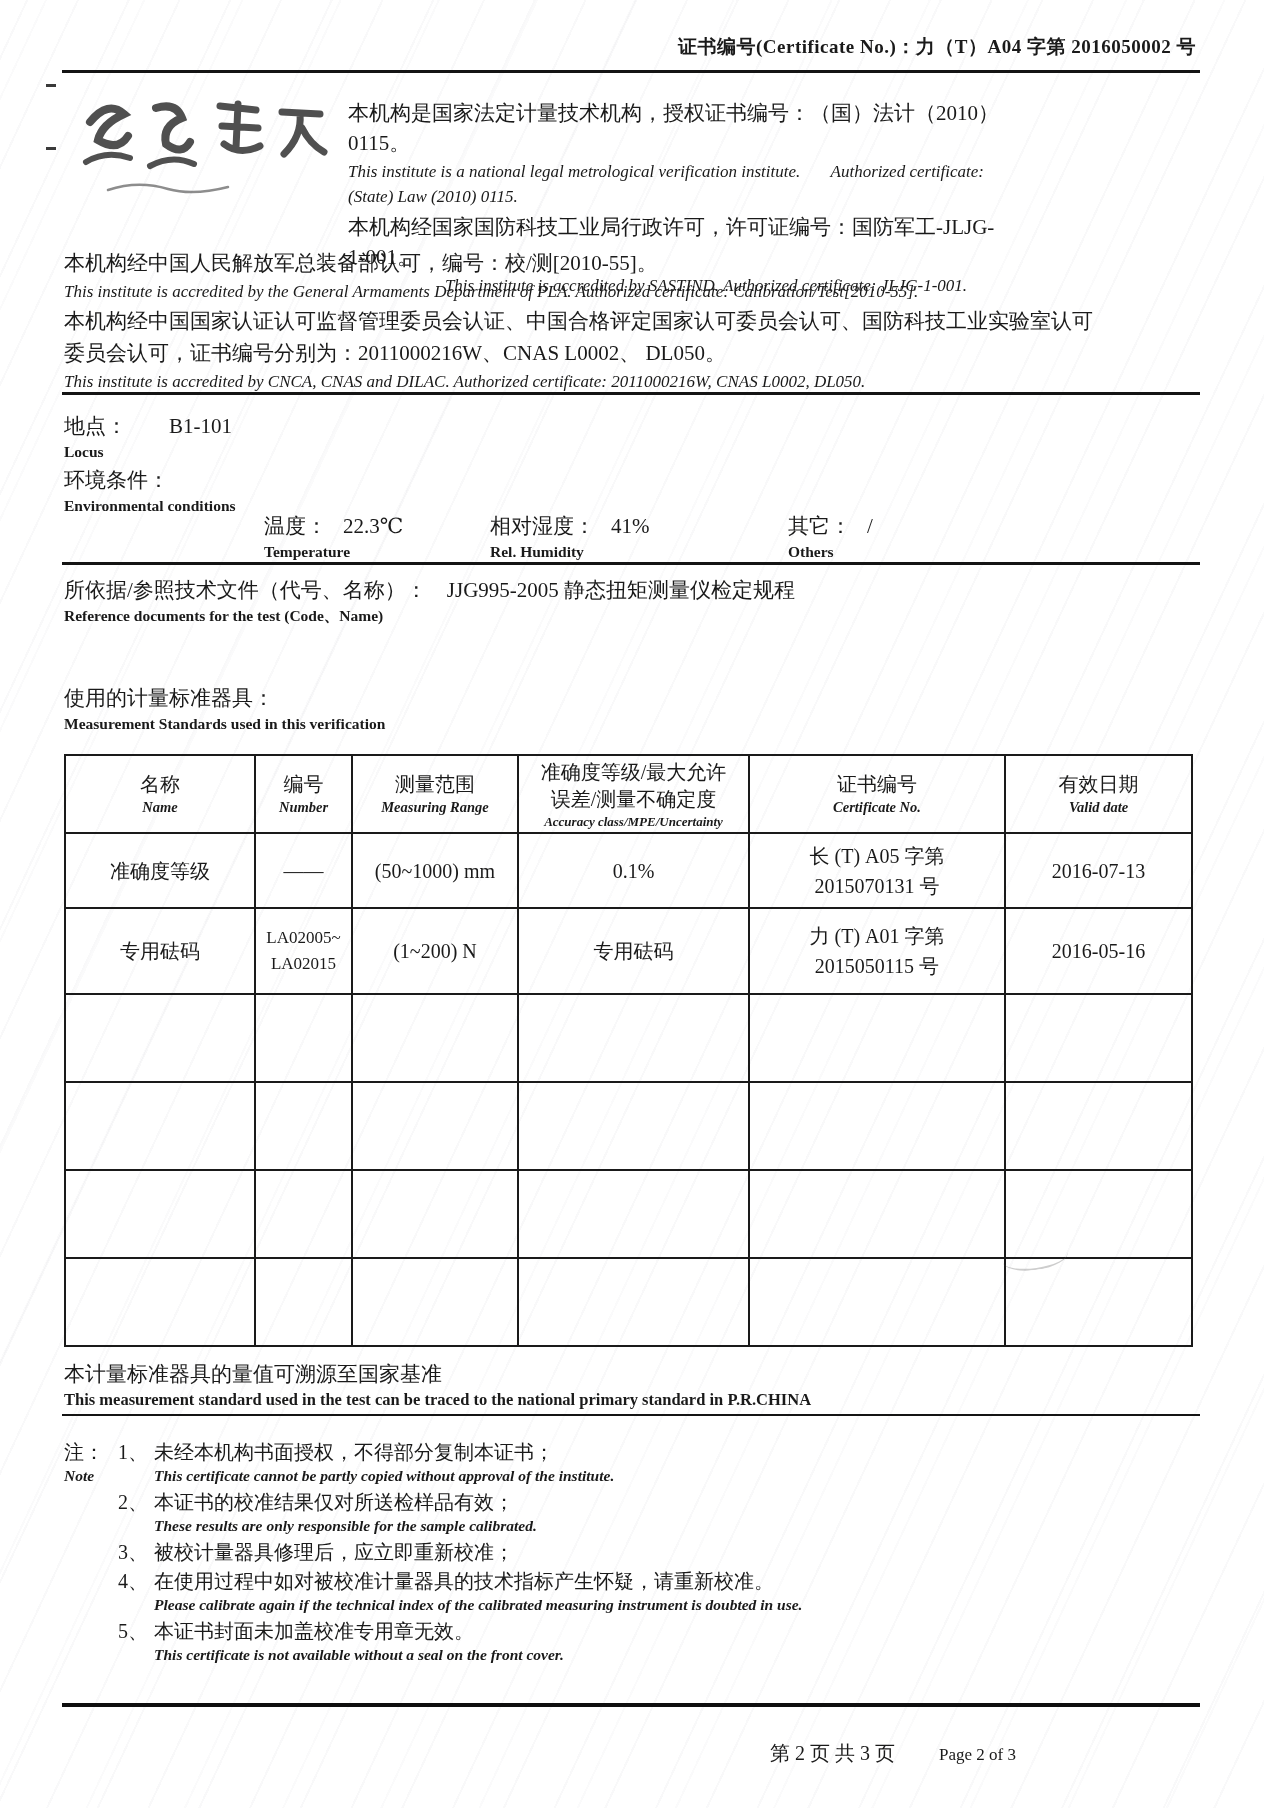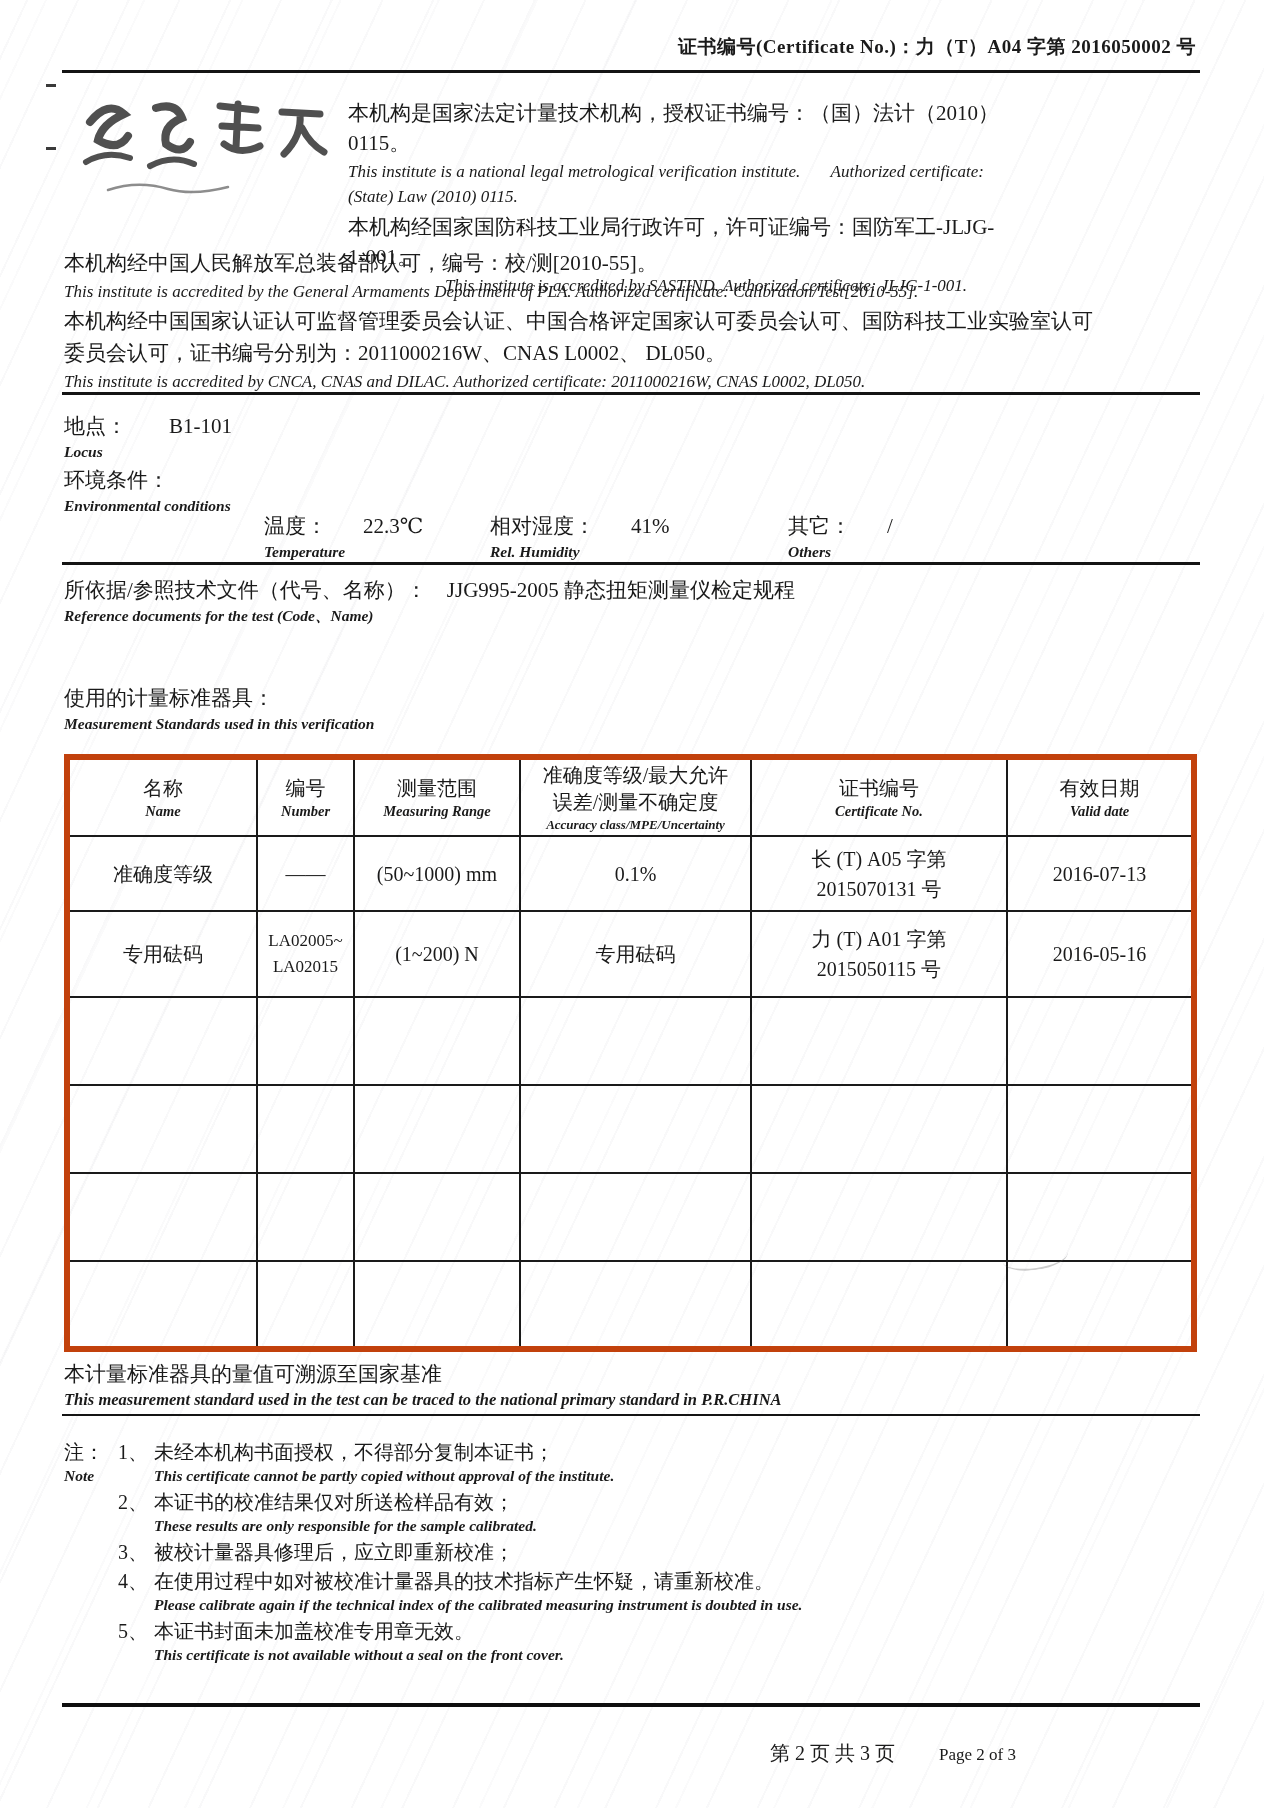--- a/index.html
+++ b/index.html
@@ -17,21 +17,21 @@
     content:"";
     position:absolute;inset:0;
     background-image:
       repeating-linear-gradient(295deg, transparent 0 44px, rgba(110,110,130,0.045) 44px 46px),
       repeating-linear-gradient(295deg, transparent 0 87px, rgba(110,110,130,0.03) 87px 89px);
     pointer-events:none;
   }
   .abs{position:absolute;}
   .cn{font-size:21px;line-height:29px;}
   .en{font-style:italic;font-size:17px;line-height:25px;}
-  .en-bold{font-style:italic;font-weight:bold;font-size:15.5px;line-height:21px;}
+  .en-bold{font-weight:bold;font-size:15.5px;line-height:21px;}
   .hr{position:absolute;left:62px;width:1138px;border-top:3px solid #141414;}
   .hr-thin{border-top:2.5px solid #141414;}
   .hr-thick{border-top:4px solid #0e0e0e;}
 
   .header-line{top:34px;left:64px;width:1132px;text-align:right;font-size:19px;font-weight:bold;letter-spacing:0.5px;}
 
   .logo{top:92px;left:78px;width:252px;height:112px;filter:blur(0.5px);}
 
   .intro{top:94px;left:348px;width:660px;}
   .intro .cn{line-height:30px;margin-top:4px;}
@@ -42,28 +42,28 @@
   .acc{top:246px;left:64px;width:1134px;}
   .acc .cn{line-height:30px;margin-top:2px;}
   .acc .en{line-height:24px;margin-top:2px;}
 
   .locus-block{top:412px;left:64px;}
   .inline-gap{display:inline-block;margin-left:38px;}
   .mt4{margin-top:4px;}
 
   .env-row{top:512px;left:64px;width:1134px;height:52px;}
   .env-group{position:absolute;top:0;}
-  .env-val{display:inline-block;margin-left:32px;}
+  .env-val{display:inline-block;margin-left:12px;}
 
   .ref{top:576px;left:64px;}
   .ref-val{display:inline-block;margin-left:16px;}
 
   .std-title{top:684px;left:64px;}
 
-  .std-table{position:absolute;top:754px;left:64px;border-collapse:collapse;table-layout:fixed;border:6px solid #c2410c;}
+  .std-table{position:absolute;top:754px;left:64px;border-collapse:collapse;table-layout:fixed;border:2px solid #c2410c;}
   .std-table td{border:2px solid #1a1a1a;padding:2px 4px;text-align:center;vertical-align:middle;overflow:hidden;}
   .hdr-cn{font-size:20px;line-height:27px;}
   .hdr-en{font-style:italic;font-weight:bold;font-size:14.5px;line-height:19px;}
   .hdr-en-sm{font-size:13px;line-height:17px;}
   .cell-cn{font-size:20px;line-height:30px;}
   .cell-line{display:block;font-size:20px;line-height:30px;}
 
   .trace{top:1360px;left:64px;}
   .trace .cn{font-size:21px;}
 

